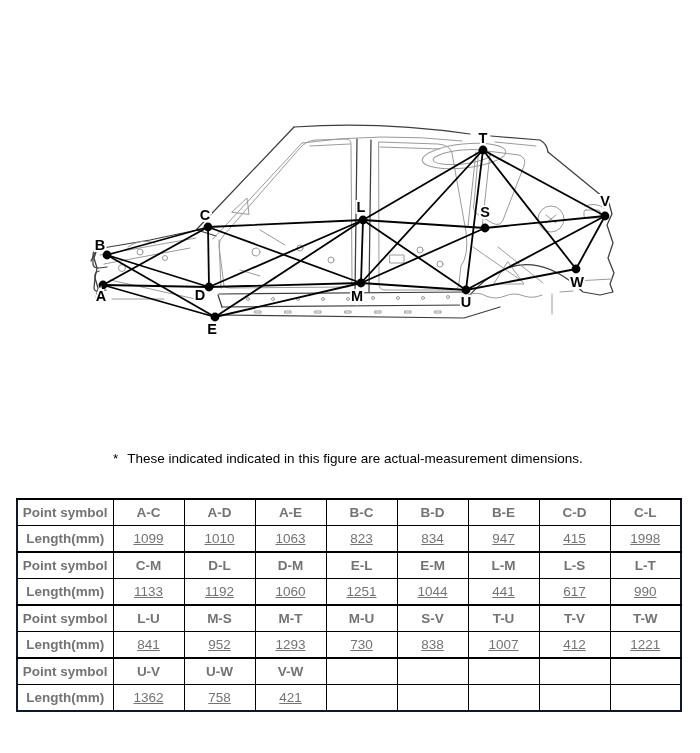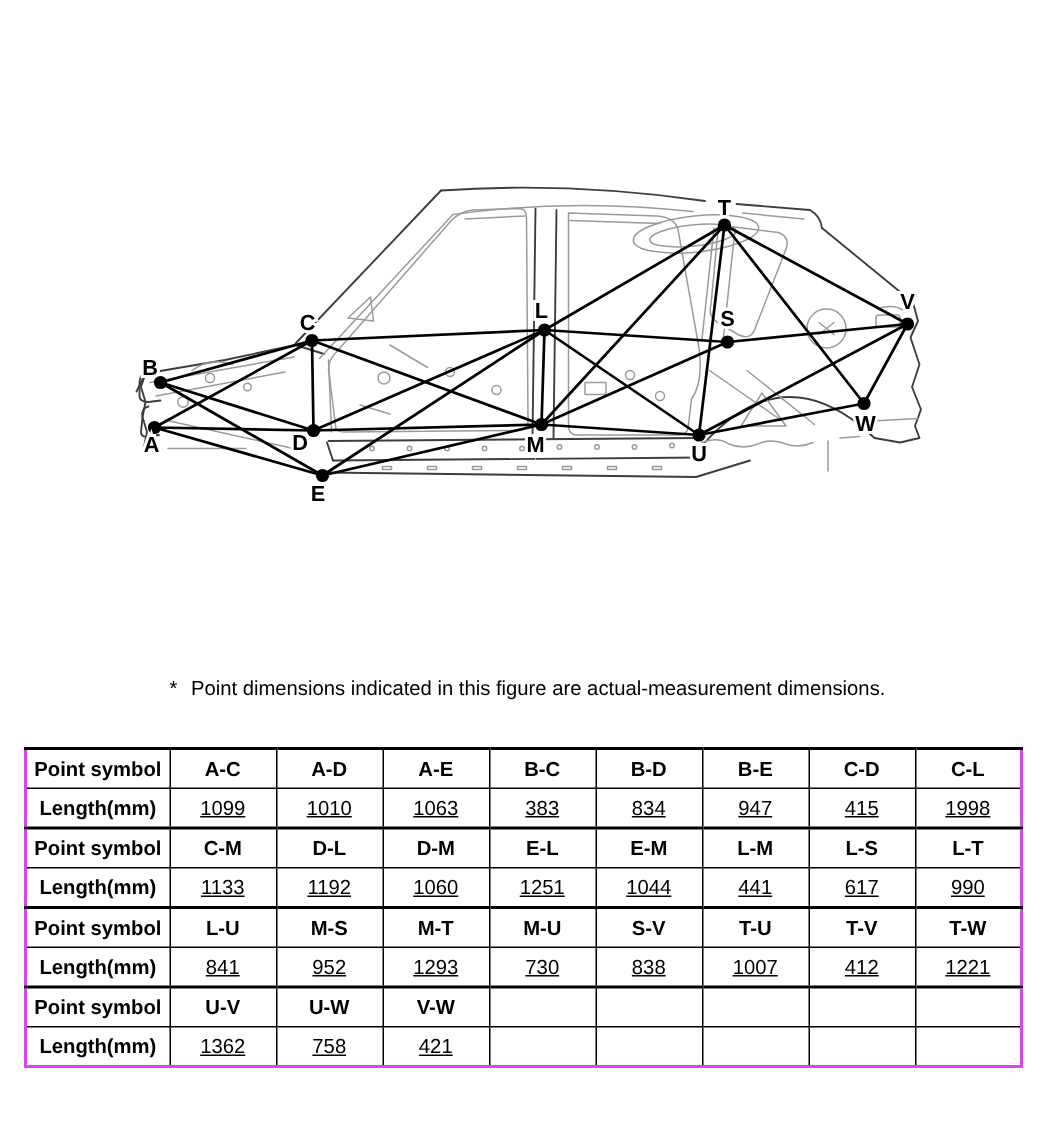--- a/index.html
+++ b/index.html
@@ -25,23 +25,23 @@
     color: #000;
     white-space: nowrap;
   }
   .note .asterisk { margin-right: 9px; }
   table.dims {
     position: absolute;
     top: 498px;
     left: 16px;
     border-collapse: collapse;
     table-layout: fixed;
-    border: 2px solid #d946ef;
+    border: 2px solid #0f172a;
     font-size: 13.5px;
-    color: #000000;
+    color: #737373;
   }
   table.dims th, table.dims td {
     border: 1px solid #000;
     height: 26.5px;
     text-align: center;
     vertical-align: middle;
     padding: 0 2px;
     overflow: hidden;
     white-space: nowrap;
   }
@@ -209,21 +209,21 @@
           <text x="357" y="301" class="net-label">M</text>
           <text x="485" y="217" class="net-label">S</text>
           <text x="483" y="143" class="net-label">T</text>
           <text x="466" y="307" class="net-label">U</text>
           <text x="605" y="206" class="net-label">V</text>
           <text x="577" y="287" class="net-label">W</text>
         </g>
     </svg>
   </figure>
 
-  <p class="note"><span class="asterisk">*</span><span>Point dimensions indicated in this figure are actual-measurement dimensions.</span></p>
+  <p class="note"><span class="asterisk">*</span><span>These indicated indicated in this figure are actual-measurement dimensions.</span></p>
 
   <table class="dims">
     <colgroup>
       <col style="width:96px">
       <col style="width:71px">
         <col style="width:71px">
         <col style="width:71px">
         <col style="width:71px">
       <col style="width:71px">
         <col style="width:71px">
@@ -240,21 +240,21 @@
           <td class="sym">B-D</td>
           <td class="sym">B-E</td>
           <td class="sym">C-D</td>
           <td class="sym">C-L</td>
         </tr>
         <tr>
           <th scope="row">Length(mm)</th>
           <td class="len">1099</td>
           <td class="len">1010</td>
           <td class="len">1063</td>
-          <td class="len">383</td>
+          <td class="len">823</td>
           <td class="len">834</td>
           <td class="len">947</td>
           <td class="len">415</td>
           <td class="len">1998</td>
         </tr>
         <tr class="group-start">
           <th scope="row">Point symbol</th>
           <td class="sym">C-M</td>
           <td class="sym">D-L</td>
           <td class="sym">D-M</td>

